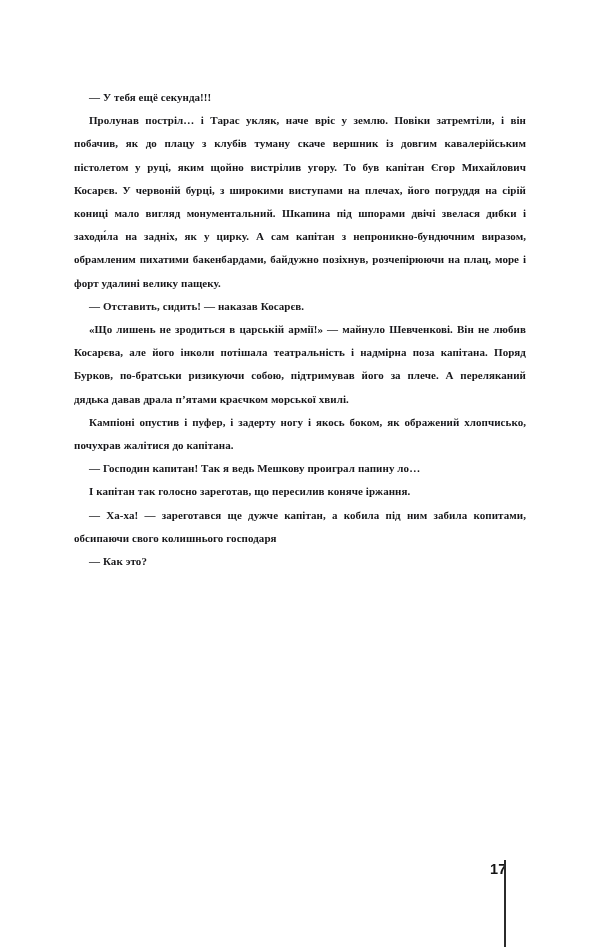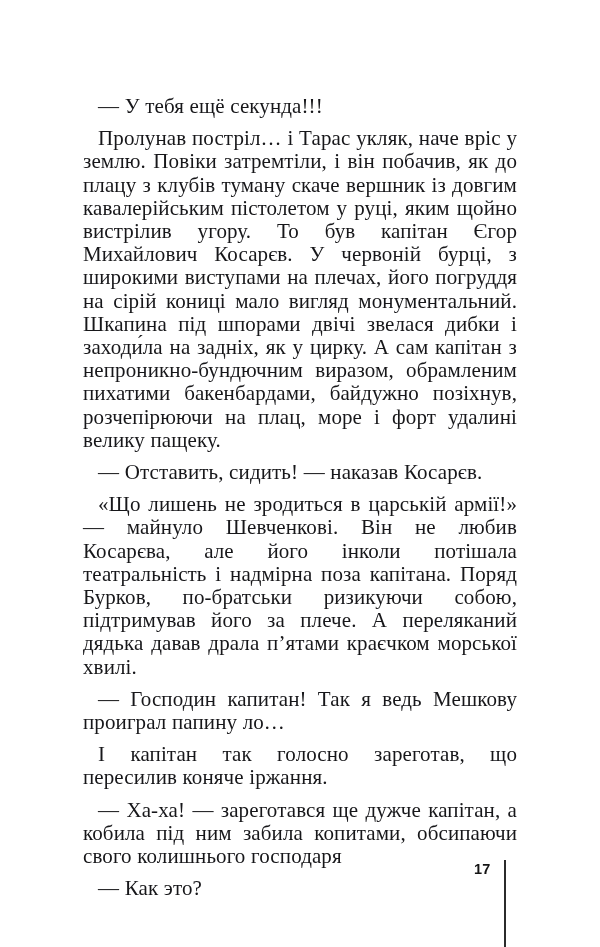--- a/index.html
+++ b/index.html
@@ -26,39 +26,40 @@
 
   
   .text-column {
     position: absolute;
     left: 74px;
     top: 86px;
     width: 452px;
   }
 
   .para {
-    margin: 9px;
-    font-size: 21px;
+    margin: 0;
+    font-size: 11px;
     line-height: 23.2px;
     text-align: justify;
     text-justify: inter-word;
     text-indent: 15px;
     color: #17171a;
     letter-spacing: 0.005em;
     word-spacing: 0.01em;
     hyphens: manual;
+    font-weight: bold;
   }
 
   
   .para.continues { }
 
   
   .folio {
     position: absolute;
-    left: 474px;
+    left: 490px;
     top: 860px;
     font-family: "Liberation Sans", "DejaVu Sans", sans-serif;
     font-weight: bold;
     font-size: 14.5px;
     line-height: 18px;
     letter-spacing: 0.02em;
     color: #141414;
   }
 
   .gutter-rule {
@@ -73,20 +74,21 @@
 </head>
 <body>
 
 <div class="page">
 
   <div class="text-column">
     <p class="para">— У тебя ещё секунда!!!</p>
     <p class="para">Пролунав постріл… і Тарас укляк, наче вріс у землю. Повіки затремтіли, і він побачив, як до плацу з клубів туману скаче вершник із довгим кавалерійським пістолетом у руці, яким щойно вистрілив угору. То був капітан Єгор Михайлович Косарєв. У червоній бурці, з широкими виступами на плечах, його погруддя на сірій кониці мало вигляд монументальний. Шкапина під шпорами двічі звелася дибки і заходи́ла на задніх, як у цирку. А сам капітан з непроникно-бундючним виразом, обрамленим пихатими бакенбардами, байдужно позіхнув, розчепірюючи на плац, море і форт удалині велику пащеку.</p>
     <p class="para">— Отставить, сидить! — наказав Косарєв.</p>
     <p class="para">«Що лишень не зродиться в царській армії!» — майнуло Шевченкові. Він не любив Косарєва, але його інколи потішала театральність і надмірна поза капітана. Поряд Бурков, по-братськи ризикуючи собою, підтримував його за плече. А переляканий дядька давав драла п’ятами краєчком морської хвилі.</p>
+    <p class="para">Кампіоні опустив і пуфер, і задерту ногу і якось боком, як ображений хлопчисько, почухрав жалітися до капітана.</p>
     <p class="para">— Господин капитан! Так я ведь Мешкову проиграл папину ло…</p>
     <p class="para">І капітан так голосно зареготав, що пересилив коняче іржання.</p>
     <p class="para continues">— Ха-ха! — зареготався ще дужче капітан, а кобила під ним забила копитами, обсипаючи свого колишнього господаря</p>
     <p class="para">— Как это?</p>
   </div>
 
   <div class="folio">17</div>
 
   <div class="gutter-rule"></div>
 

